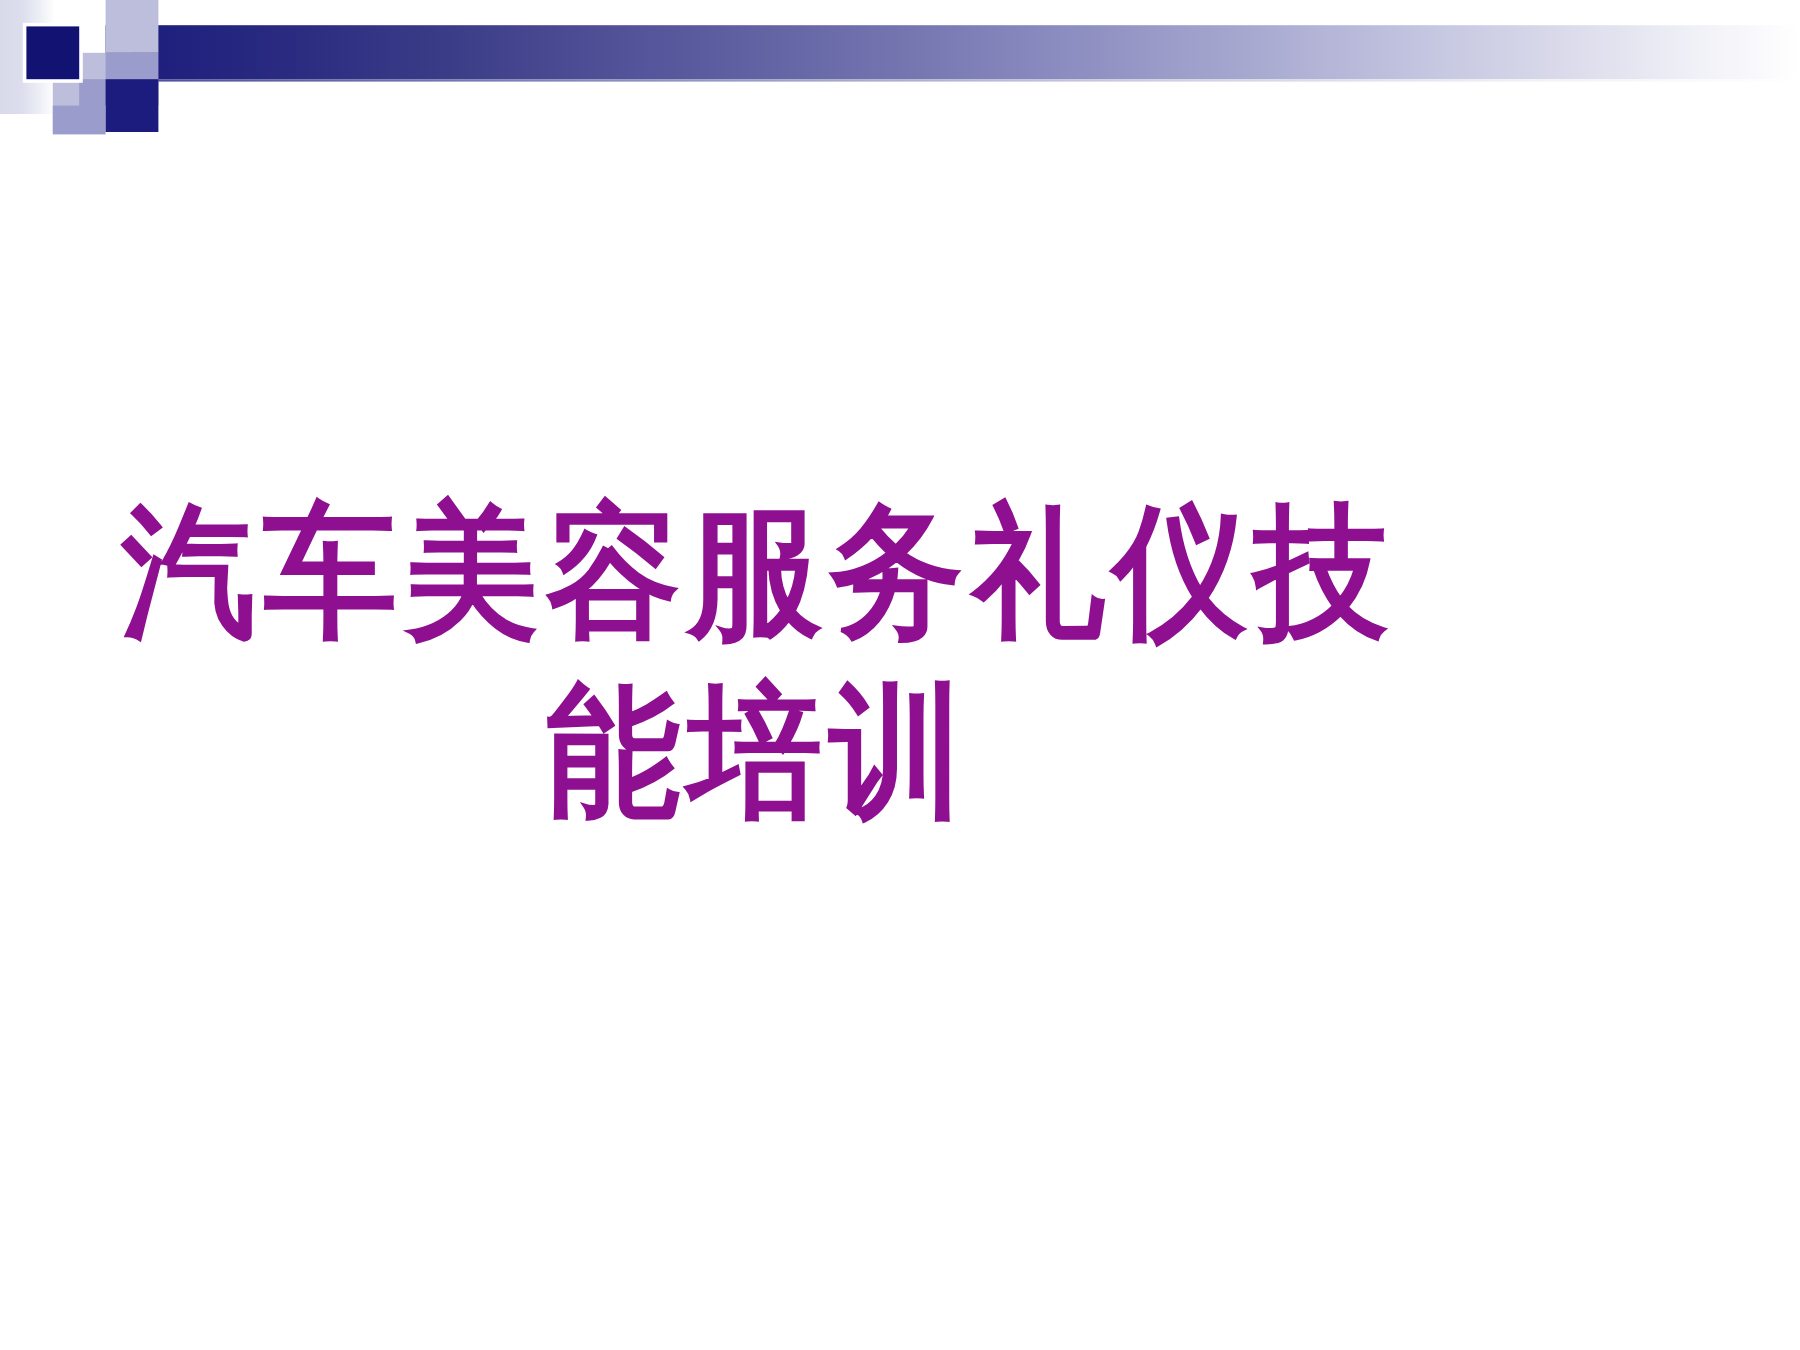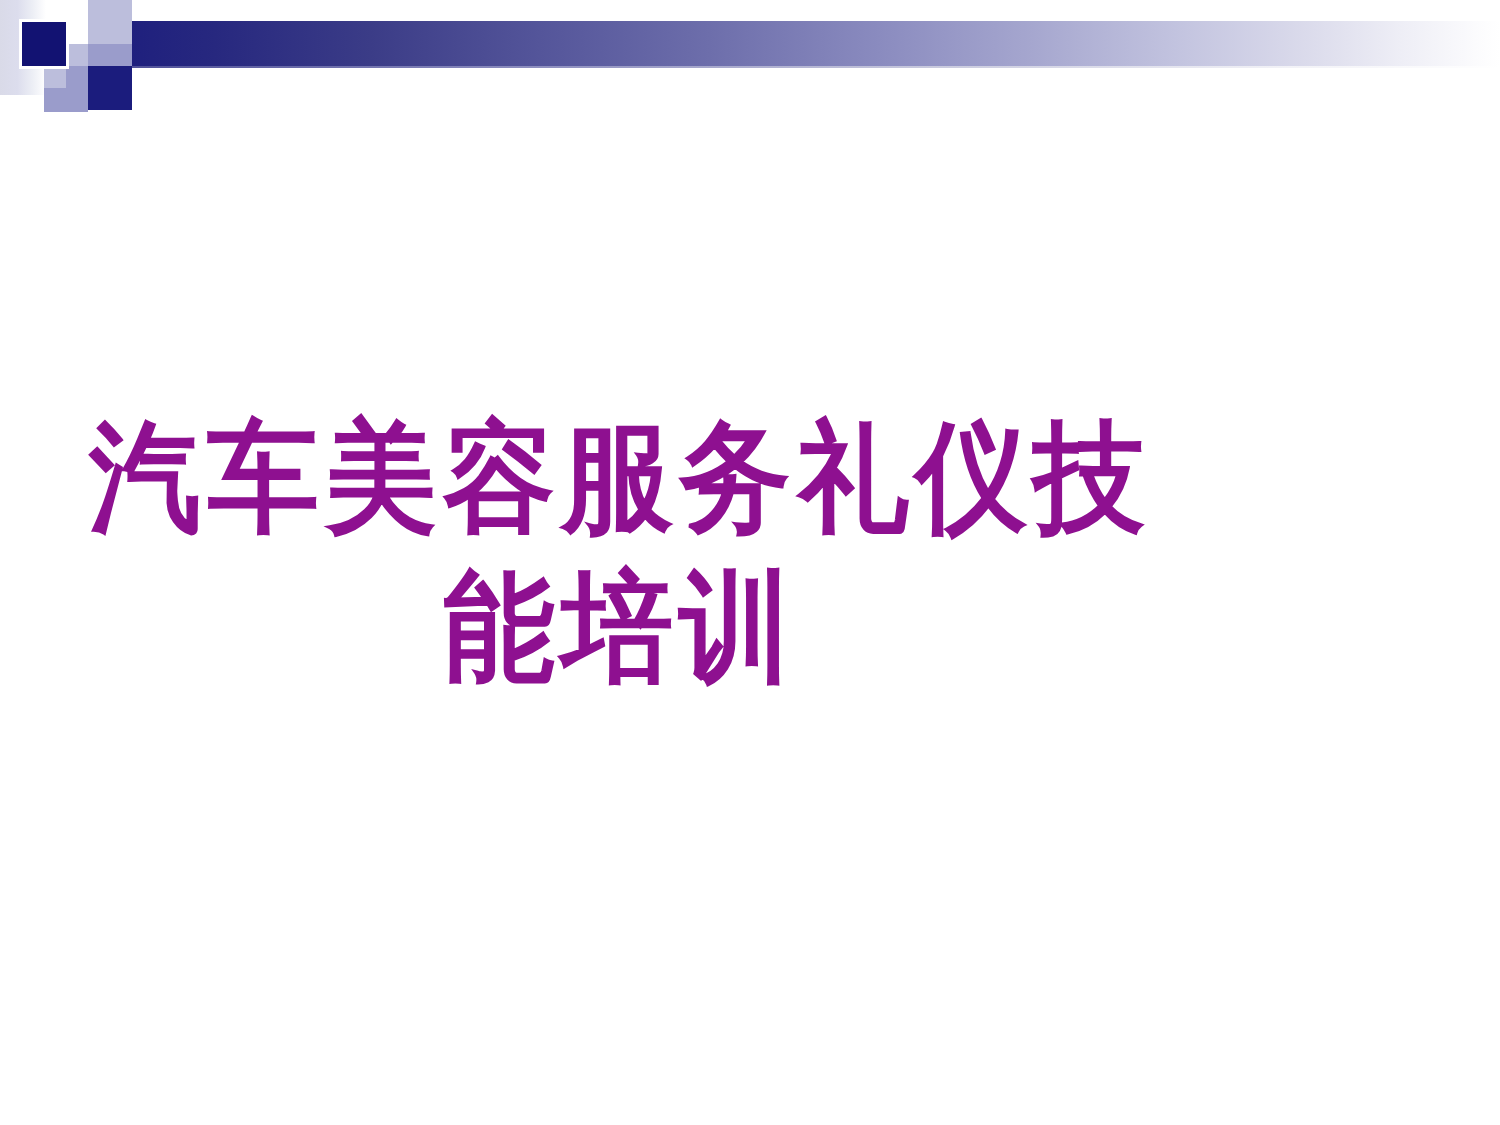--- a/index.html
+++ b/index.html
@@ -81,21 +81,21 @@
   }
 
   
   .decor-sq {
     position: absolute;
   }
 
   
   #title-block {
     position: absolute;
-    left: 4px;
+    left: 16px;
     top: 396px;
     width: 1232px;
     text-align: center;
   }
   .title-line {
     color: #8E1090;
     font-family: "DejaVu Sans", "Liberation Sans", sans-serif;
     font-weight: bold;
     font-size: 112px;
     line-height: 150px;

